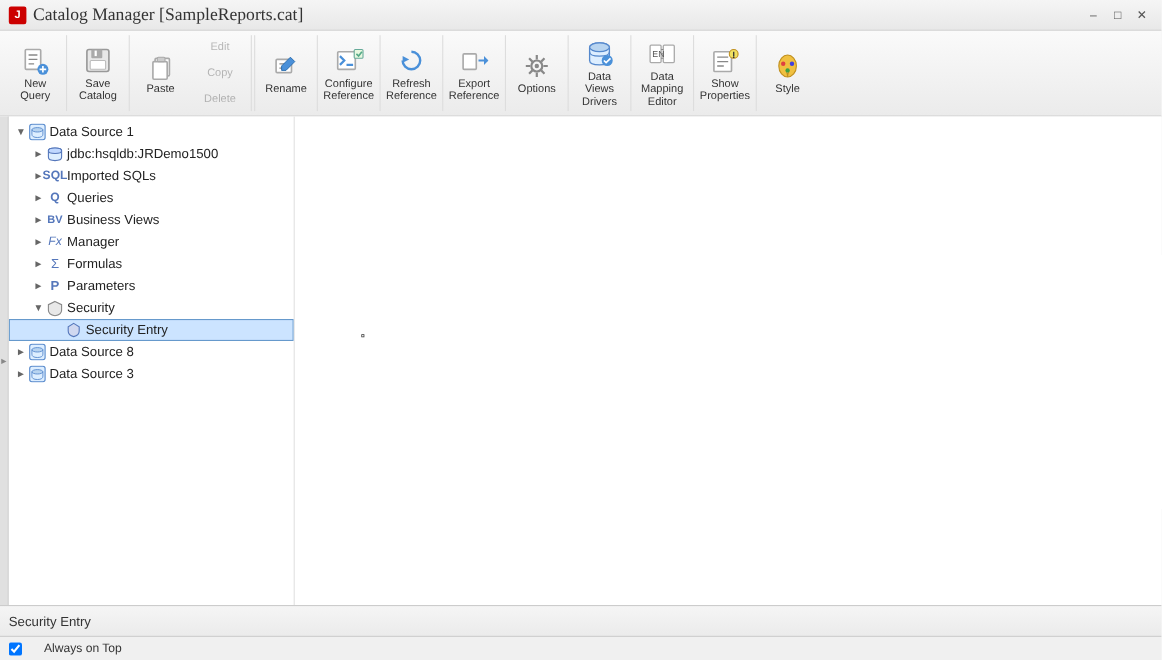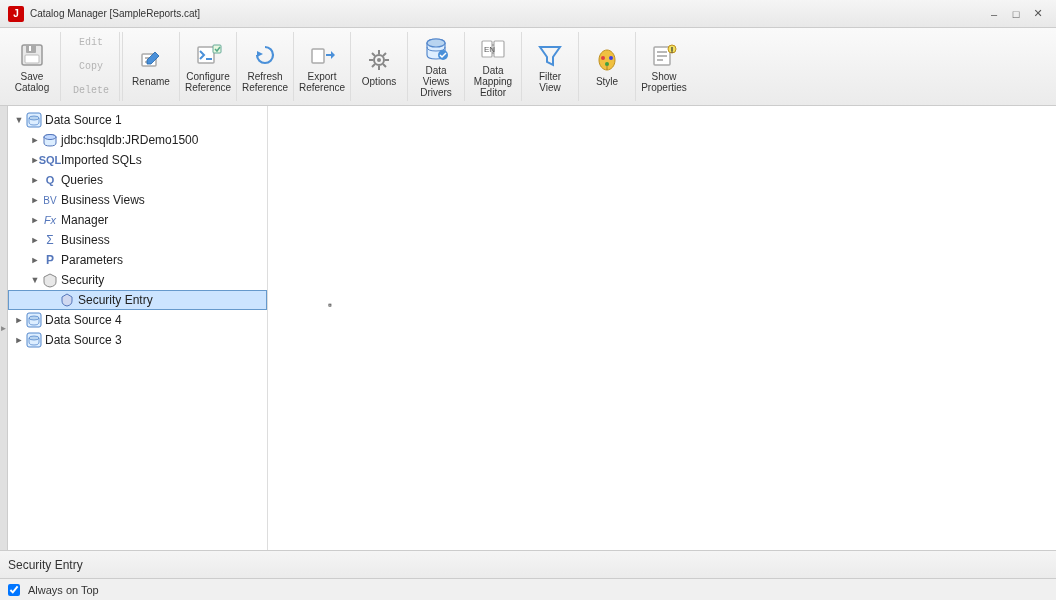--- a/index.html
+++ b/index.html
@@ -33,22 +33,23 @@
       background: #c00;
       border-radius: 2px;
       display: flex;
       align-items: center;
       justify-content: center;
       color: white;
       font-weight: bold;
       font-size: 10px;
     }
     .title-text {
-      font-size: 10px;
+      font-size: 16px;
       color: #333;
+      font-family: Liberation Serif, serif;
     }
     .title-controls {
       display: flex;
       gap: 2px;
     }
     .title-btn {
       width: 20px;
       height: 20px;
       display: flex;
       align-items: center;
@@ -113,21 +114,21 @@
       align-items: center;
       justify-content: center;
       width: 48px;
       height: 22px;
       cursor: pointer;
       font-size: 10px;
       color: #555;
       border-radius: 2px;
       border: 1px solid transparent;
     }
-    .tool-btn-small.disabled { opacity: 0.4; cursor: default; font-family: Liberation Mono, monospace; }
+    .tool-btn-small.disabled { opacity: 0.4; cursor: default; }
 
     
     .toolbar-split-group {
       display: flex;
       flex-direction: column;
       justify-content: center;
       gap: 2px;
       height: 100%;
       border-right: 1px solid #ddd;
       padding: 0 4px;
@@ -229,21 +230,21 @@
       display: flex;
       align-items: center;
       padding: 0 8px;
       gap: 6px;
       font-size: 11px;
       color: #333;
     }
     .checkbox-wrap {
       display: flex;
       align-items: flex-start;
-      gap: 8px;
+      gap: 20px;
     }
     .checkbox-wrap input[type="checkbox"] {
       width: 12px;
       height: 12px;
     }
 
     
     .svg-icon { display: block; }
   </style>
 </head>
@@ -256,37 +257,64 @@
   </div>
   <div class="title-controls">
     <div class="title-btn">–</div>
     <div class="title-btn">□</div>
     <div class="title-btn close">✕</div>
   </div>
 </div>
 
 <div class="toolbar">
 
+  <div class="toolbar-group">
+    <div class="tool-btn">
+      <div class="tool-icon">
+        <svg viewBox="0 0 28 28" class="svg-icon">
+          <rect x="5" y="4" width="14" height="18" rx="1" fill="white" stroke="#aaa" stroke-width="1.5"></rect>
+          <line x1="8" y1="9" x2="16" y2="9" stroke="#888" stroke-width="1.2"></line>
+          <line x1="8" y1="13" x2="16" y2="13" stroke="#888" stroke-width="1.2"></line>
+          <line x1="8" y1="17" x2="13" y2="17" stroke="#888" stroke-width="1.2"></line>
+          <circle cx="21" cy="22" r="5" fill="#4a90d9"></circle>
+          <line x1="21" y1="19" x2="21" y2="25" stroke="white" stroke-width="1.5"></line>
+          <line x1="18" y1="22" x2="24" y2="22" stroke="white" stroke-width="1.5"></line>
+        </svg>
+      </div>
+      <span class="tool-label">New
+Query</span>
+    </div>
+  </div>
 
   <div class="toolbar-group">
     <div class="tool-btn">
       <div class="tool-icon">
         <svg viewBox="0 0 28 28" class="svg-icon">
           <rect x="4" y="4" width="20" height="20" rx="2" fill="#e8e8e8" stroke="#999" stroke-width="1.5"></rect>
           <rect x="8" y="4" width="10" height="8" rx="1" fill="#aaa"></rect>
           <rect x="7" y="14" width="14" height="8" rx="1" fill="white" stroke="#bbb" stroke-width="1"></rect>
           <rect x="11" y="5" width="2" height="5" fill="white"></rect>
         </svg>
       </div>
       <span class="tool-label">Save
 Catalog</span>
     </div>
   </div>
 
   <div class="toolbar-group" style="flex-direction: row; align-items: center;">
+    <div class="tool-btn">
+      <div class="tool-icon">
+        <svg viewBox="0 0 28 28" class="svg-icon">
+          <rect x="9" y="7" width="13" height="16" rx="1" fill="white" stroke="#aaa" stroke-width="1.5"></rect>
+          <rect x="7" y="10" width="13" height="16" rx="1" fill="white" stroke="#aaa" stroke-width="1.5"></rect>
+          <rect x="11" y="6" width="7" height="4" rx="1" fill="#ccc" stroke="#aaa" stroke-width="1"></rect>
+        </svg>
+      </div>
+      <span class="tool-label">Paste</span>
+    </div>
     <div class="toolbar-split-group">
       <div class="tool-btn-small disabled">
         <span>Edit</span>
       </div>
       <div class="tool-btn-small disabled">
         <span>Copy</span>
       </div>
       <div class="tool-btn-small disabled">
         <span>Delete</span>
       </div>
@@ -391,62 +419,51 @@
           <line x1="13" y1="10" x2="15" y2="10" stroke="#888" stroke-width="1"></line>
           <line x1="13" y1="14" x2="15" y2="14" stroke="#888" stroke-width="1"></line>
           <line x1="13" y1="18" x2="15" y2="18" stroke="#888" stroke-width="1"></line>
         </svg>
       </div>
       <span class="tool-label">Data Mapping
 Editor</span>
     </div>
   </div>
 
-  <div class="toolbar-group">
-    <div class="tool-btn">
-      <div class="tool-icon">
-        <svg viewBox="0 0 28 28" class="svg-icon">
-          <polygon points="4,6 24,6 17,16 17,24 11,21 11,16" fill="none" stroke="#4a90d9" stroke-width="2"></polygon>
-        </svg>
-      </div>
-      <span class="tool-label">Filter
-View</span>
-    </div>
-  </div>
-
-
-  <div class="toolbar-group">
-    <div class="tool-btn">
-      <div class="tool-icon">
-        <svg viewBox="0 0 28 28" class="svg-icon">
-          <path d="M14 4 C10 4 6 8 6 14 C6 20 10 24 14 24 C14 20 12 18 14 18 C16 18 14 20 14 24 C18 24 22 20 22 14 C22 8 18 4 14 4Z" fill="#f0c040" stroke="#c09020" stroke-width="1"></path>
-          <circle cx="10" cy="12" r="2" fill="#e04040"></circle>
-          <circle cx="18" cy="12" r="2" fill="#4040e0"></circle>
-          <circle cx="14" cy="18" r="2" fill="#40a040"></circle>
-        </svg>
-      </div>
-      <span class="tool-label">Style</span>
-    </div>
-  </div>
+
 
   <div class="toolbar-group">
     <div class="tool-btn">
       <div class="tool-icon">
         <svg viewBox="0 0 28 28" class="svg-icon">
           <rect x="4" y="6" width="16" height="18" rx="1" fill="white" stroke="#aaa" stroke-width="1.5"></rect>
           <line x1="7" y1="11" x2="17" y2="11" stroke="#888" stroke-width="1.2"></line>
           <line x1="7" y1="15" x2="17" y2="15" stroke="#888" stroke-width="1.2"></line>
           <line x1="7" y1="19" x2="13" y2="19" stroke="#888" stroke-width="1.2"></line>
           <circle cx="22" cy="8" r="4" fill="#f0e060" stroke="#c09020" stroke-width="1"></circle>
           <line x1="22" y1="6" x2="22" y2="10" stroke="#333" stroke-width="1.2"></line>
           <circle cx="22" cy="11" r="0.8" fill="#333"></circle>
         </svg>
       </div>
       <span class="tool-label">Show
 Properties</span>
+    </div>
+  </div>
+
+  <div class="toolbar-group">
+    <div class="tool-btn">
+      <div class="tool-icon">
+        <svg viewBox="0 0 28 28" class="svg-icon">
+          <path d="M14 4 C10 4 6 8 6 14 C6 20 10 24 14 24 C14 20 12 18 14 18 C16 18 14 20 14 24 C18 24 22 20 22 14 C22 8 18 4 14 4Z" fill="#f0c040" stroke="#c09020" stroke-width="1"></path>
+          <circle cx="10" cy="12" r="2" fill="#e04040"></circle>
+          <circle cx="18" cy="12" r="2" fill="#4040e0"></circle>
+          <circle cx="14" cy="18" r="2" fill="#40a040"></circle>
+        </svg>
+      </div>
+      <span class="tool-label">Style</span>
     </div>
   </div>
 
 
 </div>
 
 <div class="main-content">
 
   <div class="collapse-tab">►</div>
 
@@ -483,34 +500,34 @@
     </div>
 
     <div class="tree-item indent1">
       <span class="tree-expand">►</span>
       <span class="tree-icon" style="font-size:11px;font-weight:bold;color:#5577bb;">Q</span>
       <span>Queries</span>
     </div>
 
     <div class="tree-item indent1">
       <span class="tree-expand">►</span>
-      <span class="tree-icon" style="font-size:10px;font-weight:normal;color:#5577bb;">BV</span>
+      <span class="tree-icon" style="font-size:10px;font-weight:bold;color:#5577bb;">BV</span>
       <span>Business Views</span>
     </div>
 
     <div class="tree-item indent1">
       <span class="tree-expand">►</span>
       <span class="tree-icon" style="font-size:11px;font-style:italic;font-weight:normal;color:#5577bb;">Fx</span>
       <span>Manager</span>
     </div>
 
     <div class="tree-item indent1">
       <span class="tree-expand">►</span>
       <span class="tree-icon" style="font-size:12px;color:#5577bb;">Σ</span>
-      <span>Business</span>
+      <span>Formulas</span>
     </div>
 
     <div class="tree-item indent1">
       <span class="tree-expand">►</span>
       <span class="tree-icon" style="font-size:12px;font-weight:bold;color:#5577bb;">P</span>
       <span>Parameters</span>
     </div>
 
     <div class="tree-item indent1">
       <span class="tree-expand">▼</span>
@@ -535,21 +552,21 @@
 
     <div class="tree-item">
       <span class="tree-expand">►</span>
       <span class="tree-icon">
         <svg width="16" height="16" viewBox="0 0 16 16">
             <rect x="1" y="1" width="14" height="14" rx="2" fill="#ddeeff" stroke="#5588cc" stroke-width="1"></rect>
             <ellipse cx="8" cy="6" rx="5" ry="2" fill="#b8d4f0" stroke="#5588cc" stroke-width="0.8"></ellipse>
             <path d="M3 6 L3 10 Q3 13 8 13 Q13 13 13 10 L13 6" fill="none" stroke="#5588cc" stroke-width="0.8"></path>
           </svg>
       </span>
-      <span>Data Source 4</span>
+      <span>Data Source 8</span>
     </div>
 
     <div class="tree-item">
       <span class="tree-expand">►</span>
       <span class="tree-icon">
         <svg width="16" height="16" viewBox="0 0 16 16">
             <rect x="1" y="1" width="14" height="14" rx="2" fill="#ddeeff" stroke="#5588cc" stroke-width="1"></rect>
             <ellipse cx="8" cy="6" rx="5" ry="2" fill="#b8d4f0" stroke="#5588cc" stroke-width="0.8"></ellipse>
             <path d="M3 6 L3 10 Q3 13 8 13 Q13 13 13 10 L13 6" fill="none" stroke="#5588cc" stroke-width="0.8"></path>
           </svg>

